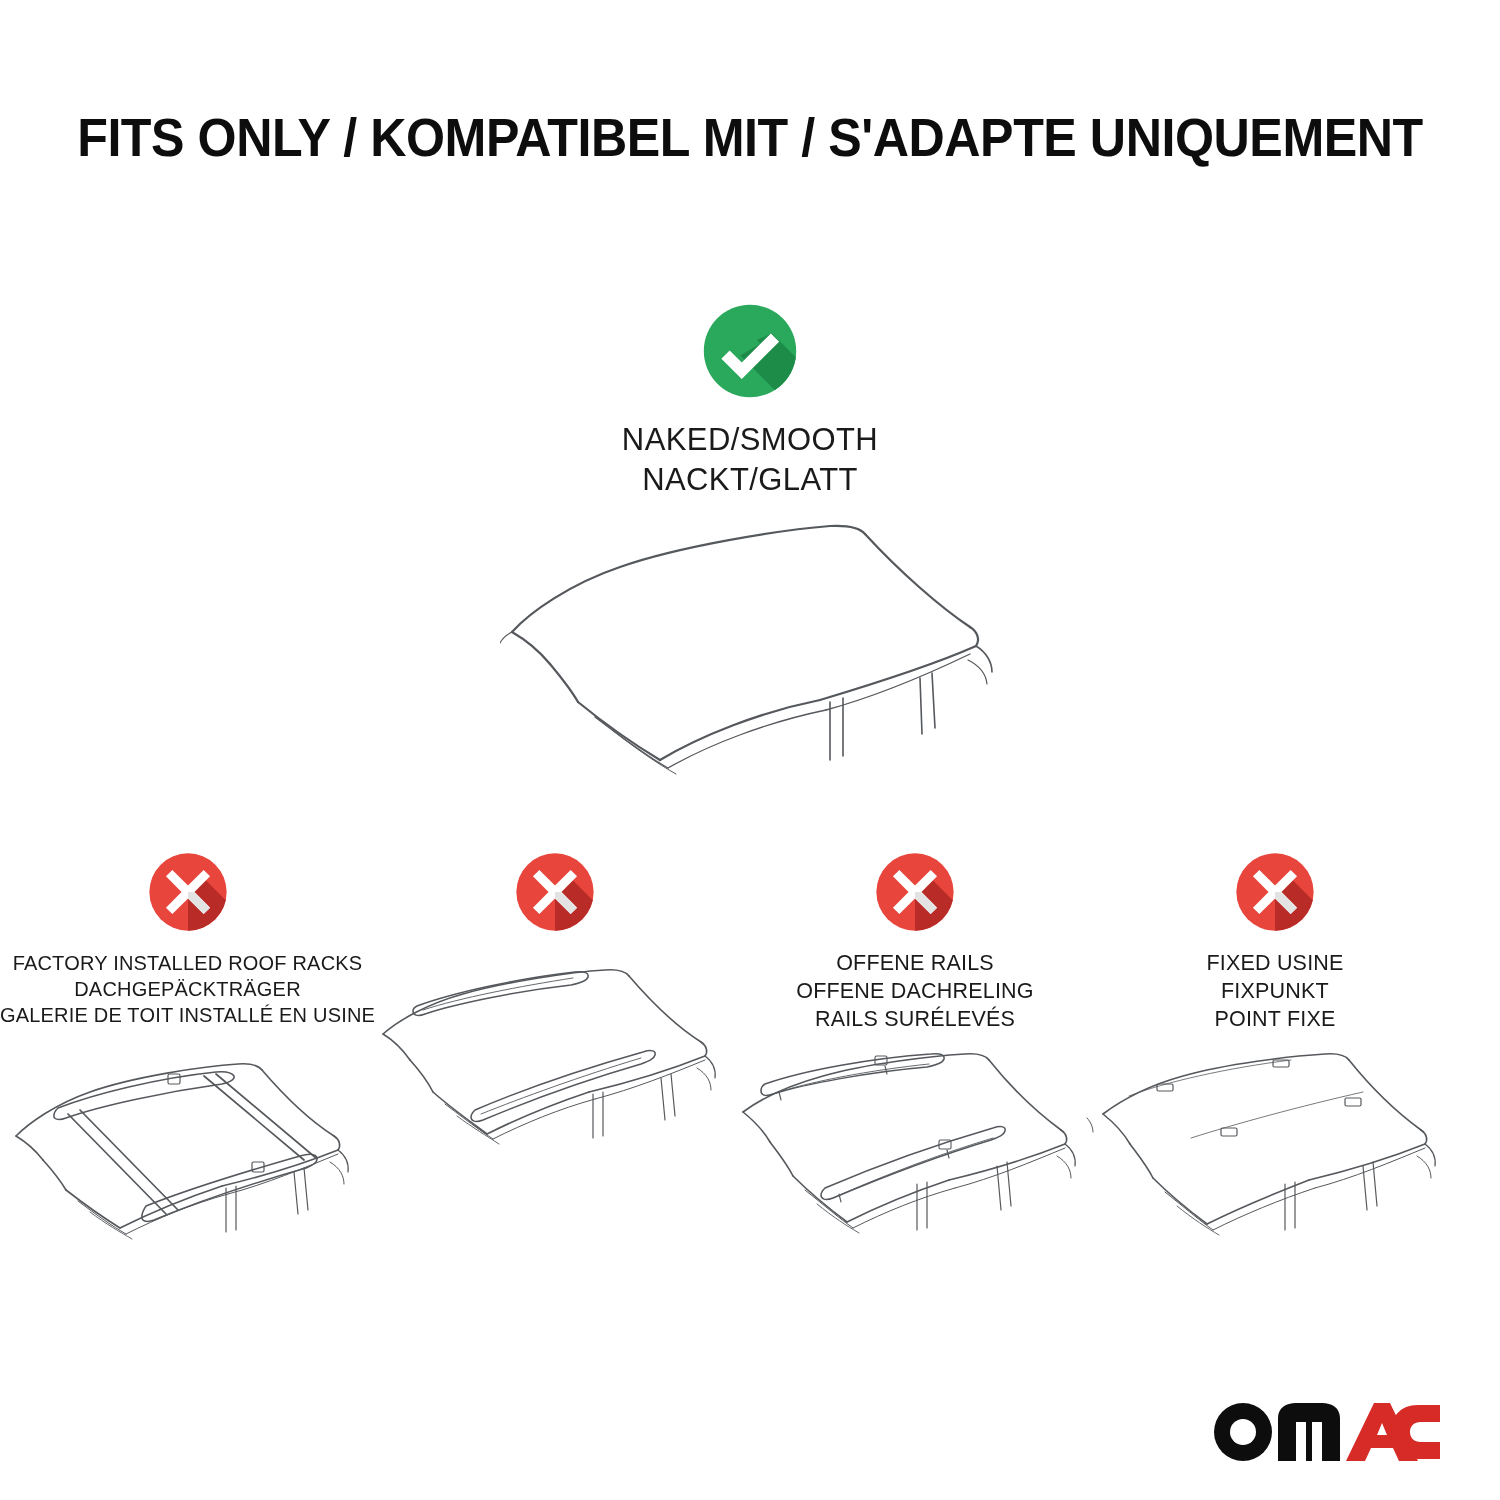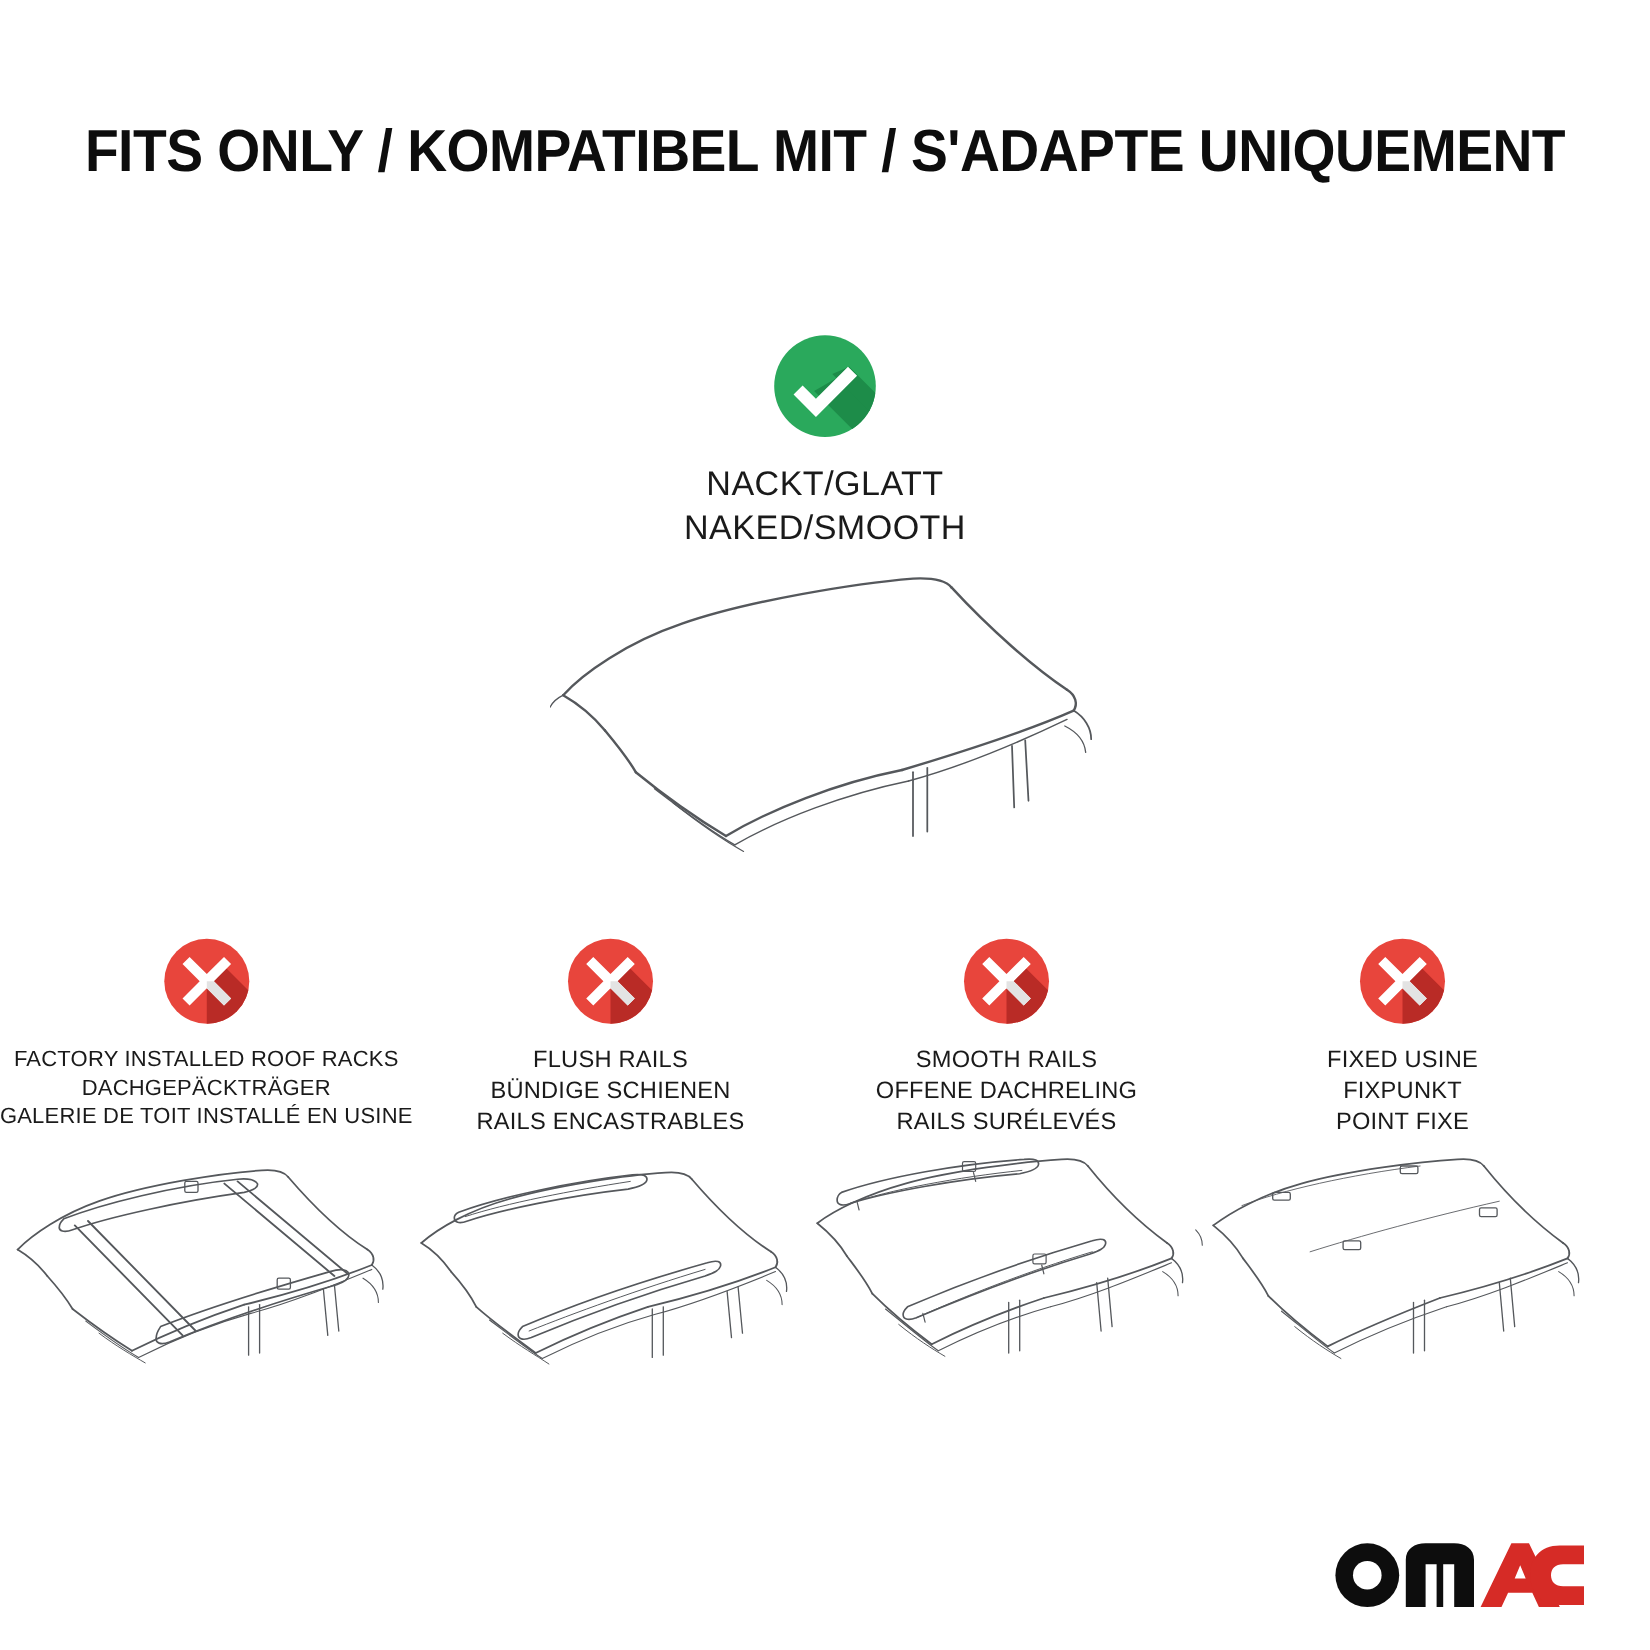--- a/index.html
+++ b/index.html
@@ -132,22 +132,22 @@
       <circle cx="50" cy="50" r="42" fill="#2aa95c"></circle>
       <g clip-path="url(#clipCheck)">
         <path d="M41 54 L52 65 L95 108 L110 93 L60 43 Z" fill="#1d8c49"></path>
         <path d="M70 34 L100 64 L112 76 L112 96 L56 40 Z" fill="#1d8c49"></path>
       </g>
       <path d="M31.5 49.5 L42.5 60.5 L69 34 L76.5 41.5 L42.5 75.5 L24 57 Z" fill="#ffffff"></path>
     </svg>
   </div>
 
   <div class="fits-caption">
+    <div>NAKED/SMOOTH</div>
     <div>NACKT/GLATT</div>
-    <div>NAKED/SMOOTH</div>
   </div>
 </div>
 
 <div class="hero-art">
   <svg viewBox="0 0 520 300" aria-hidden="true">
     <g fill="none" stroke="#55585c" stroke-width="2.2" stroke-linecap="round" stroke-linejoin="round">
 
       <path d="M12 120 C30 100 70 72 120 55 C180 34 280 18 330 14
                C350 13 360 16 365 22"></path>
       <path d="M365 22 C400 60 440 95 470 115"></path>
@@ -257,25 +257,20 @@
               <circle cx="50" cy="50" r="42"></circle>
             </clipPath>
           </defs>
         <circle cx="50" cy="50" r="42" fill="#e8453c"></circle>
         <g clip-path="url(#clipX2)">
           <path d="M50 50 L66 34 L112 80 L112 112 L50 112 Z" fill="#b92b26"></path>
         </g>
         <path d="M33 26 L50 43 L67 26 L74 33 L57 50 L74 67 L67 74 L50 57 L33 74 L26 67 L43 50 L26 33 Z" fill="#ffffff"></path>
         <path d="M50 50 L57 50 L74 67 L67 74 L50 57 Z" fill="#e3e3e3"></path>
       </svg>
-    </div>
-    <div class="col-caption">
-      <div>FLUSH RAILS</div>
-      <div>BÜNDIGE SCHIENEN</div>
-      <div>RAILS ENCASTRABLES</div>
     </div>
     <div class="col-art">
       <svg viewBox="0 0 360 200" aria-hidden="true">
         <g fill="none" stroke="#55585c" stroke-width="1.6" stroke-linecap="round" stroke-linejoin="round">
           <path d="M8 78 C24 64 52 48 88 38 C130 26 196 16 230 14 C243 13 250 15 254 20"></path>
           <path d="M254 20 C278 48 304 72 326 86"></path>
           <path d="M326 86 C332 90 333 96 330 100"></path>
           <path d="M330 100 C300 112 256 126 214 136"></path>
           <path d="M8 78 C18 84 28 94 35 104"></path>
           <path d="M35 104 C44 114 52 124 58 136"></path>
@@ -318,21 +313,21 @@
           </defs>
         <circle cx="50" cy="50" r="42" fill="#e8453c"></circle>
         <g clip-path="url(#clipX3)">
           <path d="M50 50 L66 34 L112 80 L112 112 L50 112 Z" fill="#b92b26"></path>
         </g>
         <path d="M33 26 L50 43 L67 26 L74 33 L57 50 L74 67 L67 74 L50 57 L33 74 L26 67 L43 50 L26 33 Z" fill="#ffffff"></path>
         <path d="M50 50 L57 50 L74 67 L67 74 L50 57 Z" fill="#e3e3e3"></path>
       </svg>
     </div>
     <div class="col-caption">
-      <div>SMOOTH RAILS</div>
+      <div>OFFENE RAILS</div>
       <div>OFFENE DACHRELING</div>
       <div>RAILS SURÉLEVÉS</div>
     </div>
     <div class="col-art">
       <svg viewBox="0 0 360 200" aria-hidden="true">
         <g fill="none" stroke="#55585c" stroke-width="1.6" stroke-linecap="round" stroke-linejoin="round">
           <path d="M8 60 C24 48 52 34 88 24 C130 12 196 4 230 2 C243 1 250 3 254 8"></path>
           <path d="M254 8 C278 38 304 62 326 78"></path>
           <path d="M326 78 C332 82 333 88 330 92"></path>
           <path d="M330 92 C300 104 256 118 214 128"></path>

